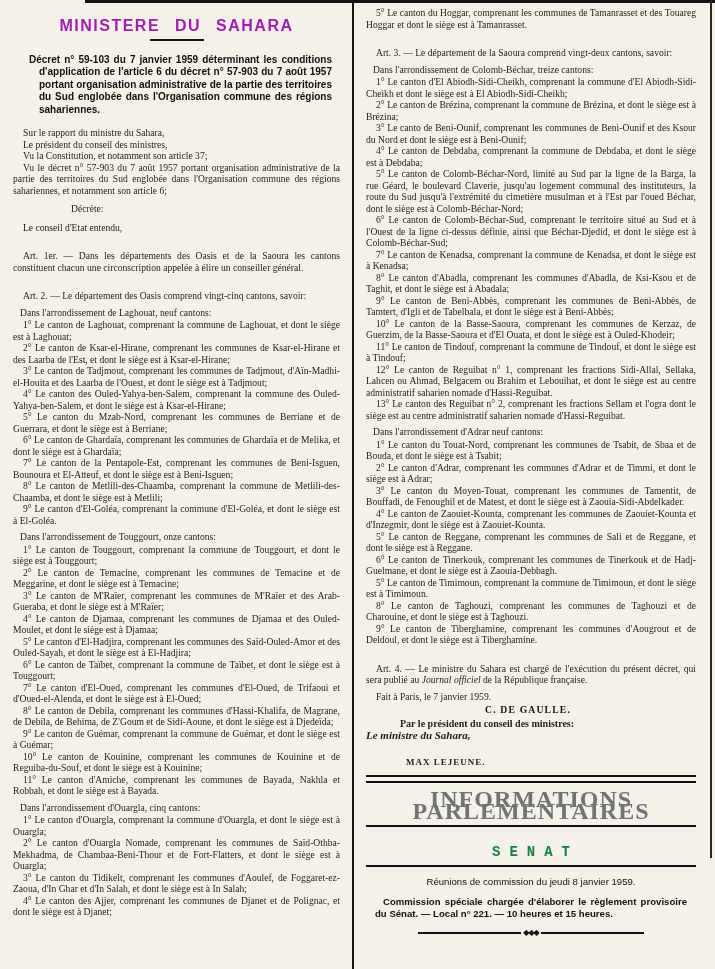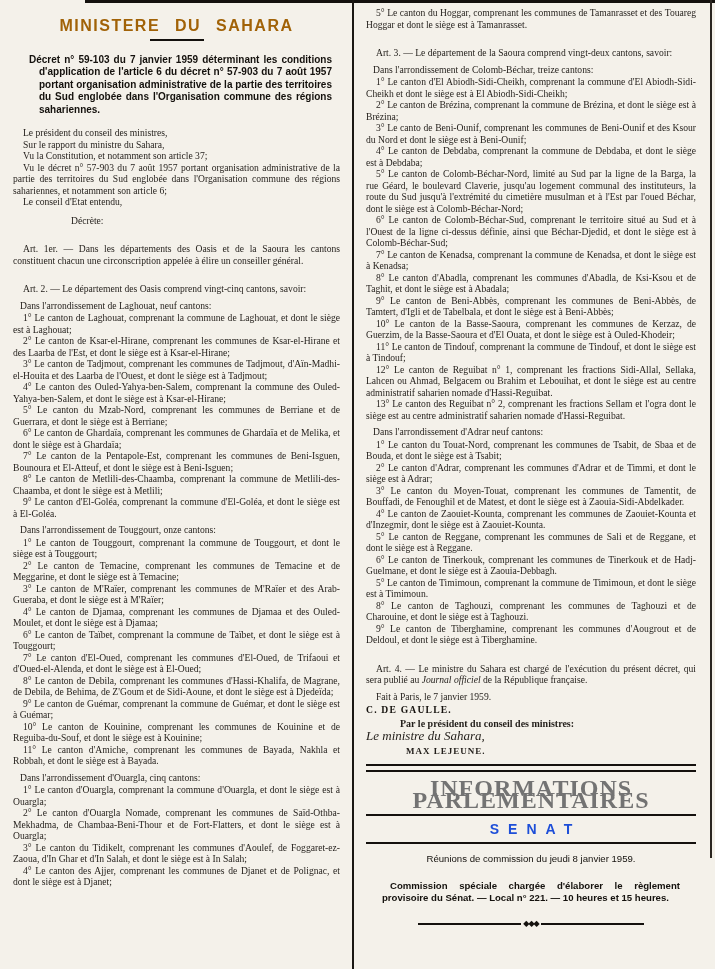--- a/index.html
+++ b/index.html
@@ -10,90 +10,91 @@
   }
   .top-rule{position:absolute;top:0;left:85px;right:0;height:3px;background:#14110e;}
   .col-divider{position:absolute;top:0;bottom:0;left:352px;width:2px;background:#1a1713;}
   .edge-rule{position:absolute;top:0;right:3px;width:2px;height:858px;background:#2a2520;}
   .col{position:absolute;top:0;height:969px;overflow:hidden;text-align:justify;
        font-size:9.6px;line-height:11.5px;}
   .col.left{left:13px;width:327px;}
   .col.right{left:366px;width:330px;padding-top:7px;}
 
   .doc-title{margin:20px 0 0;text-align:center;font-family:"Liberation Sans",sans-serif;
-    font-weight:bold;font-size:16px;letter-spacing:1.5px;word-spacing:9px;color:#a16207;}
+    font-weight:bold;font-size:16px;letter-spacing:1.5px;word-spacing:9px;color:#a21caf;}
   .title-rule{width:54px;height:2px;background:#14110e;margin:7px auto 13px;}
   .intro{font-family:"Liberation Sans",sans-serif;font-weight:bold;font-size:10px;
     line-height:12.6px;padding-left:18px;text-indent:-10px;margin:0 8px 11px;color:#14110d;}
 
   p.blk{margin:0;text-indent:10px;}
   p.blk.art{margin-top:17px;}
   p.blk.section{margin-top:5px;margin-bottom:1px;text-indent:7px;}
   p.blk.decrete{margin:7px 0;text-indent:58px;}
   p.blk.fait{margin-top:5px;}
 
-  .sig-gaulle{margin:2px 0 0;text-align:left;padding-right:6px;font-weight:bold;
+  .sig-gaulle{margin:2px 0 0;text-align:center;padding-right:6px;font-weight:bold;
     letter-spacing:1.2px;font-size:9.6px;color:#14110d;}
   .sig-par{margin:2px 0 0;text-indent:34px;font-weight:bold;font-size:10px;}
-  .sig-ministre{margin:1px 0 4px;font-weight:normal;font-style:italic;font-size:13px;}
+  .sig-ministre{margin:1px 0 15px;font-weight:bold;font-style:italic;font-size:11px;}
   .sig-lejeune{margin:1px 0 0;text-indent:40px;font-weight:bold;letter-spacing:1px;font-size:9px;}
 
   .double-rule{margin-top:7px;height:4px;border-top:2px solid #14110e;border-bottom:2px solid #14110e;}
   .info-title{margin:11px 0 8px;text-align:center;font-family:"Liberation Serif",serif;
     font-weight:bold;font-size:24px;letter-spacing:1px;word-spacing:14px;color:#737373;}
   .rule{height:2px;background:#14110e;}
   .rule.r1{margin:0 0 7px;}
   .rule.r2{margin:6px 0 9px;}
-  .senat{margin:8px 0 0;text-align:center;font-family:Liberation Sans, sans-serif;
-    font-weight:bold;font-size:14px;letter-spacing:9px;text-indent:9px;color:#1d4ed8;}
+  .senat{margin:20px 0 0;text-align:center;font-family:Liberation Mono, monospace;
+    font-weight:bold;font-size:14px;letter-spacing:9px;text-indent:9px;color:#15803d;}
   .reunions{margin:2px 0 7px;text-align:center;font-family:"Liberation Sans",sans-serif;
     font-weight:normal;font-size:9.6px;color:#14110d;}
-  .commission{margin:16px;font-family:"Liberation Sans",sans-serif;font-weight:bold;
+  .commission{margin:9px;font-family:"Liberation Sans",sans-serif;font-weight:bold;
     font-size:9.6px;line-height:12px;text-align:justify;text-indent:8px;color:#14110d;}
   .end-divider{margin-top:6px;display:flex;align-items:center;justify-content:center;}
   .end-divider .line{width:103px;height:2px;background:#14110e;}
   .end-divider .diamonds{font-family:"DejaVu Sans",sans-serif;font-size:8px;
     letter-spacing:-1px;margin:0 2px;color:#14110e;line-height:8px;}
 </style>
 </head>
 <body>
 
 <div class="page">
   <div class="top-rule"></div>
   <div class="col-divider"></div>
   <div class="edge-rule"></div>
 
   <div class="col left">
     <h1 class="doc-title">MINISTERE  DU  SAHARA</h1>
     <div class="title-rule"></div>
     <p class="intro">Décret n° 59-103 du 7 janvier 1959 déterminant les conditions d'application de l'article 6 du décret n° 57-903 du 7 août 1957 portant organisation administrative de la partie des territoires du Sud englobée dans l'Organisation commune des régions sahariennes.</p>
     <div>
+        <p class="blk">Sur le rapport du ministre du Sahara,</p>
         <p class="blk">Le président du conseil des ministres,</p>
-        <p class="blk">Sur le rapport du ministre du Sahara,</p>
         <p class="blk">Vu la Constitution, et notamment son article 37;</p>
         <p class="blk">Vu le décret n° 57-903 du 7 août 1957 portant organisation administrative de la partie des territoires du Sud englobée dans l'Organisation commune des régions sahariennes, et notamment son article 6;</p>
+        <p class="blk decrete">Décrète:</p>
         <p class="blk">Le conseil d'Etat entendu,</p>
-        <p class="blk decrete">Décrète:</p>
         <p class="blk art">Art. 1er. — Dans les départements des Oasis et de la Saoura les cantons constituent chacun une circonscription appelée à élire un conseiller général.</p>
         <p class="blk art">Art. 2. — Le département des Oasis comprend vingt-cinq cantons, savoir:</p>
         <p class="blk section">Dans l'arrondissement de Laghouat, neuf cantons:</p>
         <p class="blk">1° Le canton de Laghouat, comprenant la commune de Laghouat, et dont le siège est à Laghouat;</p>
         <p class="blk">2° Le canton de Ksar-el-Hirane, comprenant les communes de Ksar-el-Hirane et des Laarba de l'Est, et dont le siège est à Ksar-el-Hirane;</p>
         <p class="blk">3° Le canton de Tadjmout, comprenant les communes de Tadjmout, d'Aïn-Madhi-el-Houita et des Laarba de l'Ouest, et dont le siège est à Tadjmout;</p>
         <p class="blk">4° Le canton des Ouled-Yahya-ben-Salem, comprenant la commune des Ouled-Yahya-ben-Salem, et dont le siège est à Ksar-el-Hirane;</p>
         <p class="blk">5° Le canton du Mzab-Nord, comprenant les communes de Berriane et de Guerrara, et dont le siège est à Berriane;</p>
         <p class="blk">6° Le canton de Ghardaïa, comprenant les communes de Ghardaïa et de Melika, et dont le siège est à Ghardaïa;</p>
         <p class="blk">7° Le canton de la Pentapole-Est, comprenant les communes de Beni-Isguen, Bounoura et El-Atteuf, et dont le siège est à Beni-Isguen;</p>
         <p class="blk">8° Le canton de Metlili-des-Chaamba, comprenant la commune de Metlili-des-Chaamba, et dont le siège est à Metlili;</p>
         <p class="blk">9° Le canton d'El-Goléa, comprenant la commune d'El-Goléa, et dont le siège est à El-Goléa.</p>
         <p class="blk section">Dans l'arrondissement de Touggourt, onze cantons:</p>
         <p class="blk">1° Le canton de Touggourt, comprenant la commune de Touggourt, et dont le siège est à Touggourt;</p>
         <p class="blk">2° Le canton de Temacine, comprenant les communes de Temacine et de Meggarine, et dont le siège est à Temacine;</p>
         <p class="blk">3° Le canton de M'Raïer, comprenant les communes de M'Raïer et des Arab-Gueraba, et dont le siège est à M'Raïer;</p>
         <p class="blk">4° Le canton de Djamaa, comprenant les communes de Djamaa et des Ouled-Moulet, et dont le siège est à Djamaa;</p>
+        <p class="blk">5° Le canton d'El-Hadjira, comprenant les communes des Saïd-Ouled-Amor et des Ouled-Sayah, et dont le siège est à El-Hadjira;</p>
         <p class="blk">6° Le canton de Taïbet, comprenant la commune de Taïbet, et dont le siège est à Touggourt;</p>
         <p class="blk">7° Le canton d'El-Oued, comprenant les communes d'El-Oued, de Trifaoui et d'Oued-el-Alenda, et dont le siège est à El-Oued;</p>
         <p class="blk">8° Le canton de Debila, comprenant les communes d'Hassi-Khalifa, de Magrane, de Debila, de Behima, de Z'Goum et de Sidi-Aoune, et dont le siège est à Djedeïda;</p>
         <p class="blk">9° Le canton de Guémar, comprenant la commune de Guémar, et dont le siège est à Guémar;</p>
         <p class="blk">10° Le canton de Kouinine, comprenant les communes de Kouinine et de Reguiba-du-Souf, et dont le siège est à Kouinine;</p>
         <p class="blk">11° Le canton d'Amiche, comprenant les communes de Bayada, Nakhla et Robbah, et dont le siège est à Bayada.</p>
         <p class="blk section">Dans l'arrondissement d'Ouargla, cinq cantons:</p>
         <p class="blk">1° Le canton d'Ouargla, comprenant la commune d'Ouargla, et dont le siège est à Ouargla;</p>
         <p class="blk">2° Le canton d'Ouargla Nomade, comprenant les communes de Saïd-Othba-Mekhadma, de Chambaa-Beni-Thour et de Fort-Flatters, et dont le siège est à Ouargla;</p>
         <p class="blk">3° Le canton du Tidikelt, comprenant les communes d'Aoulef, de Foggaret-ez-Zaoua, d'In Ghar et d'In Salah, et dont le siège est à In Salah;</p>

